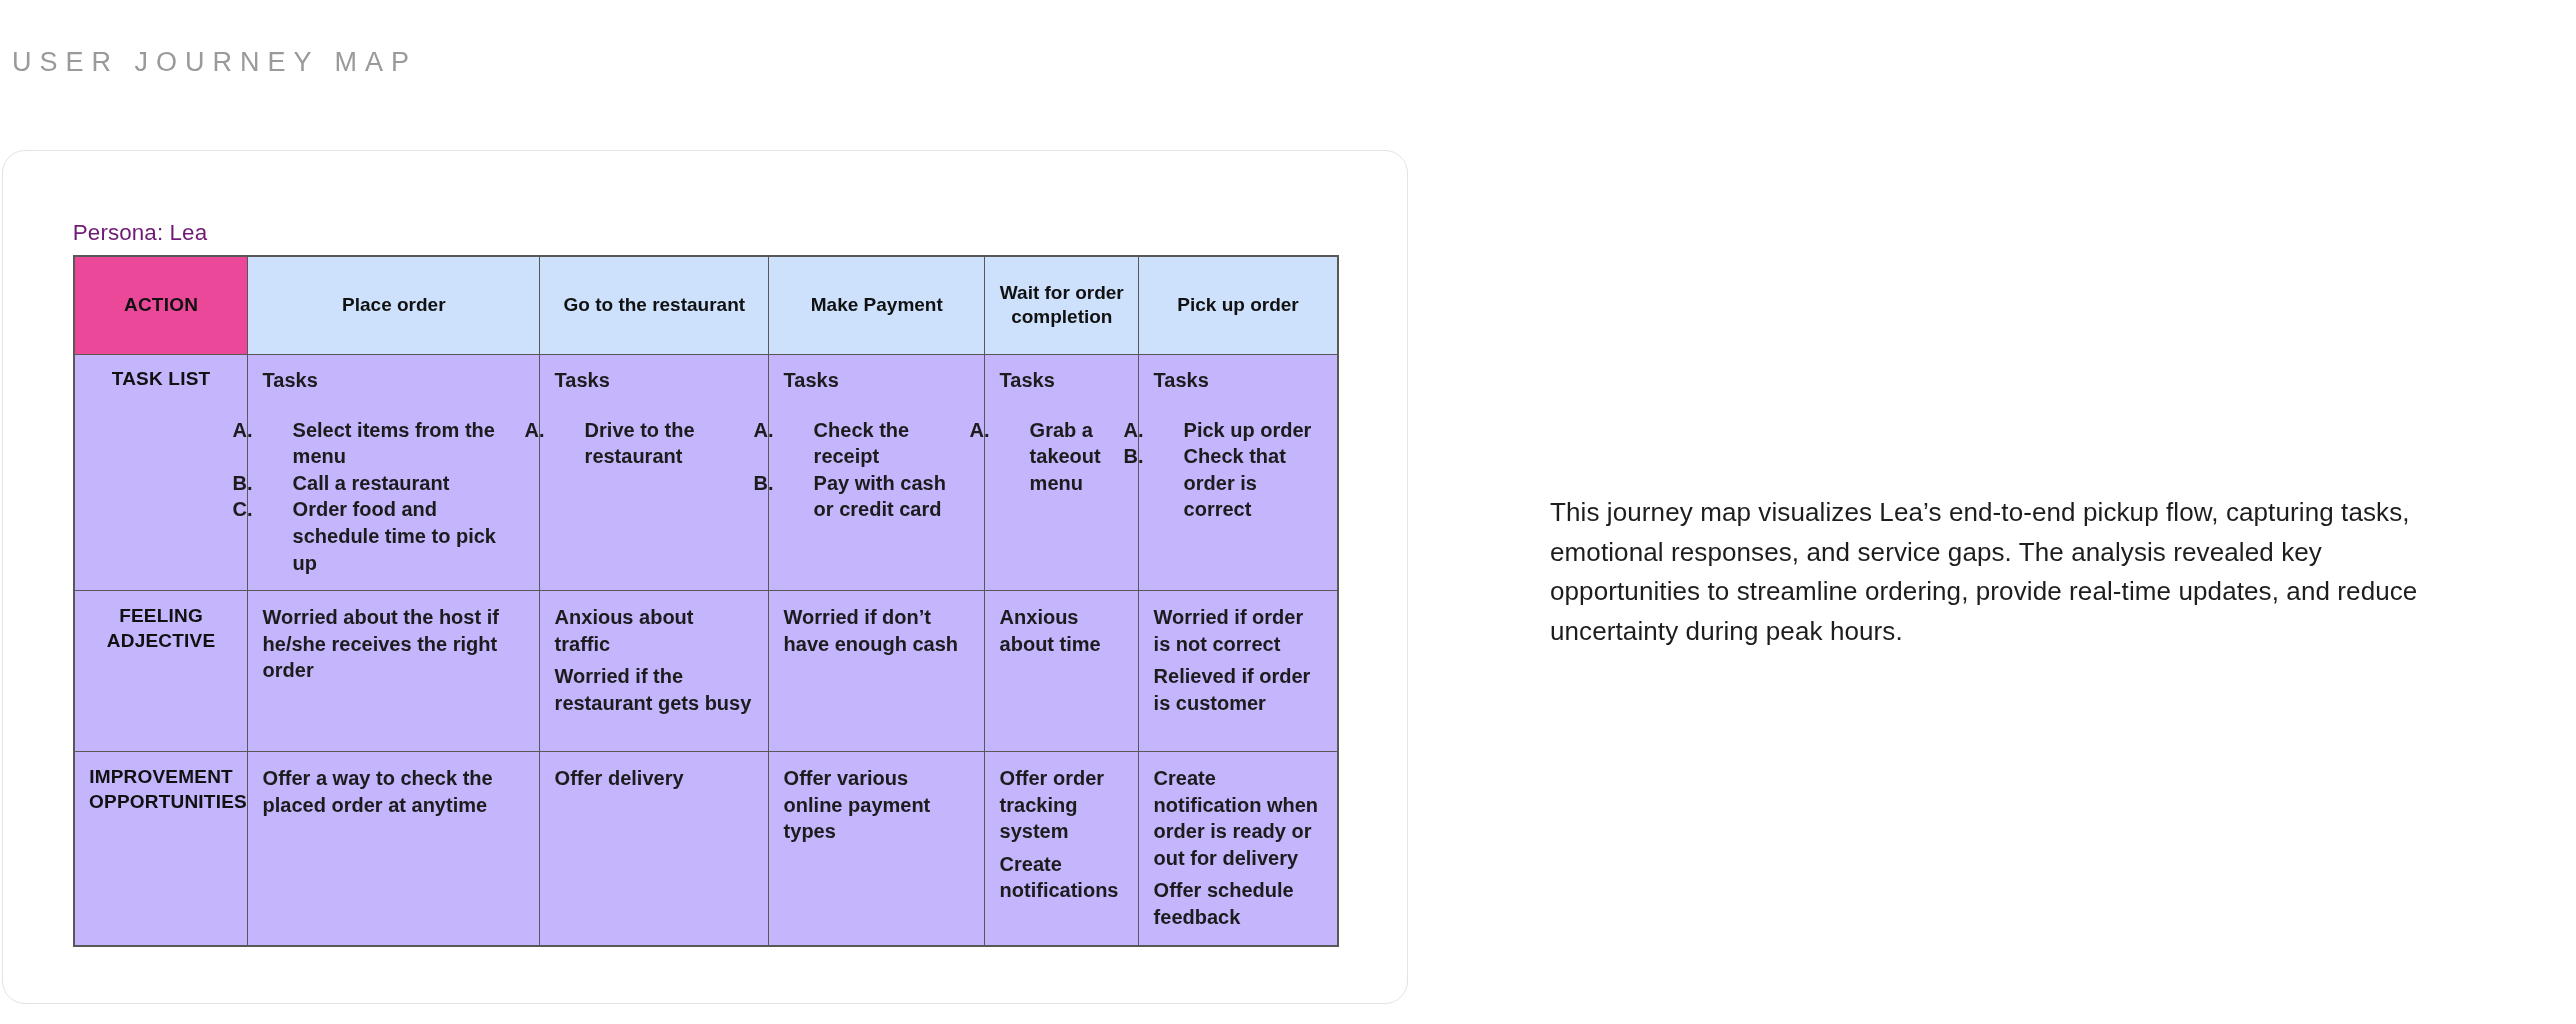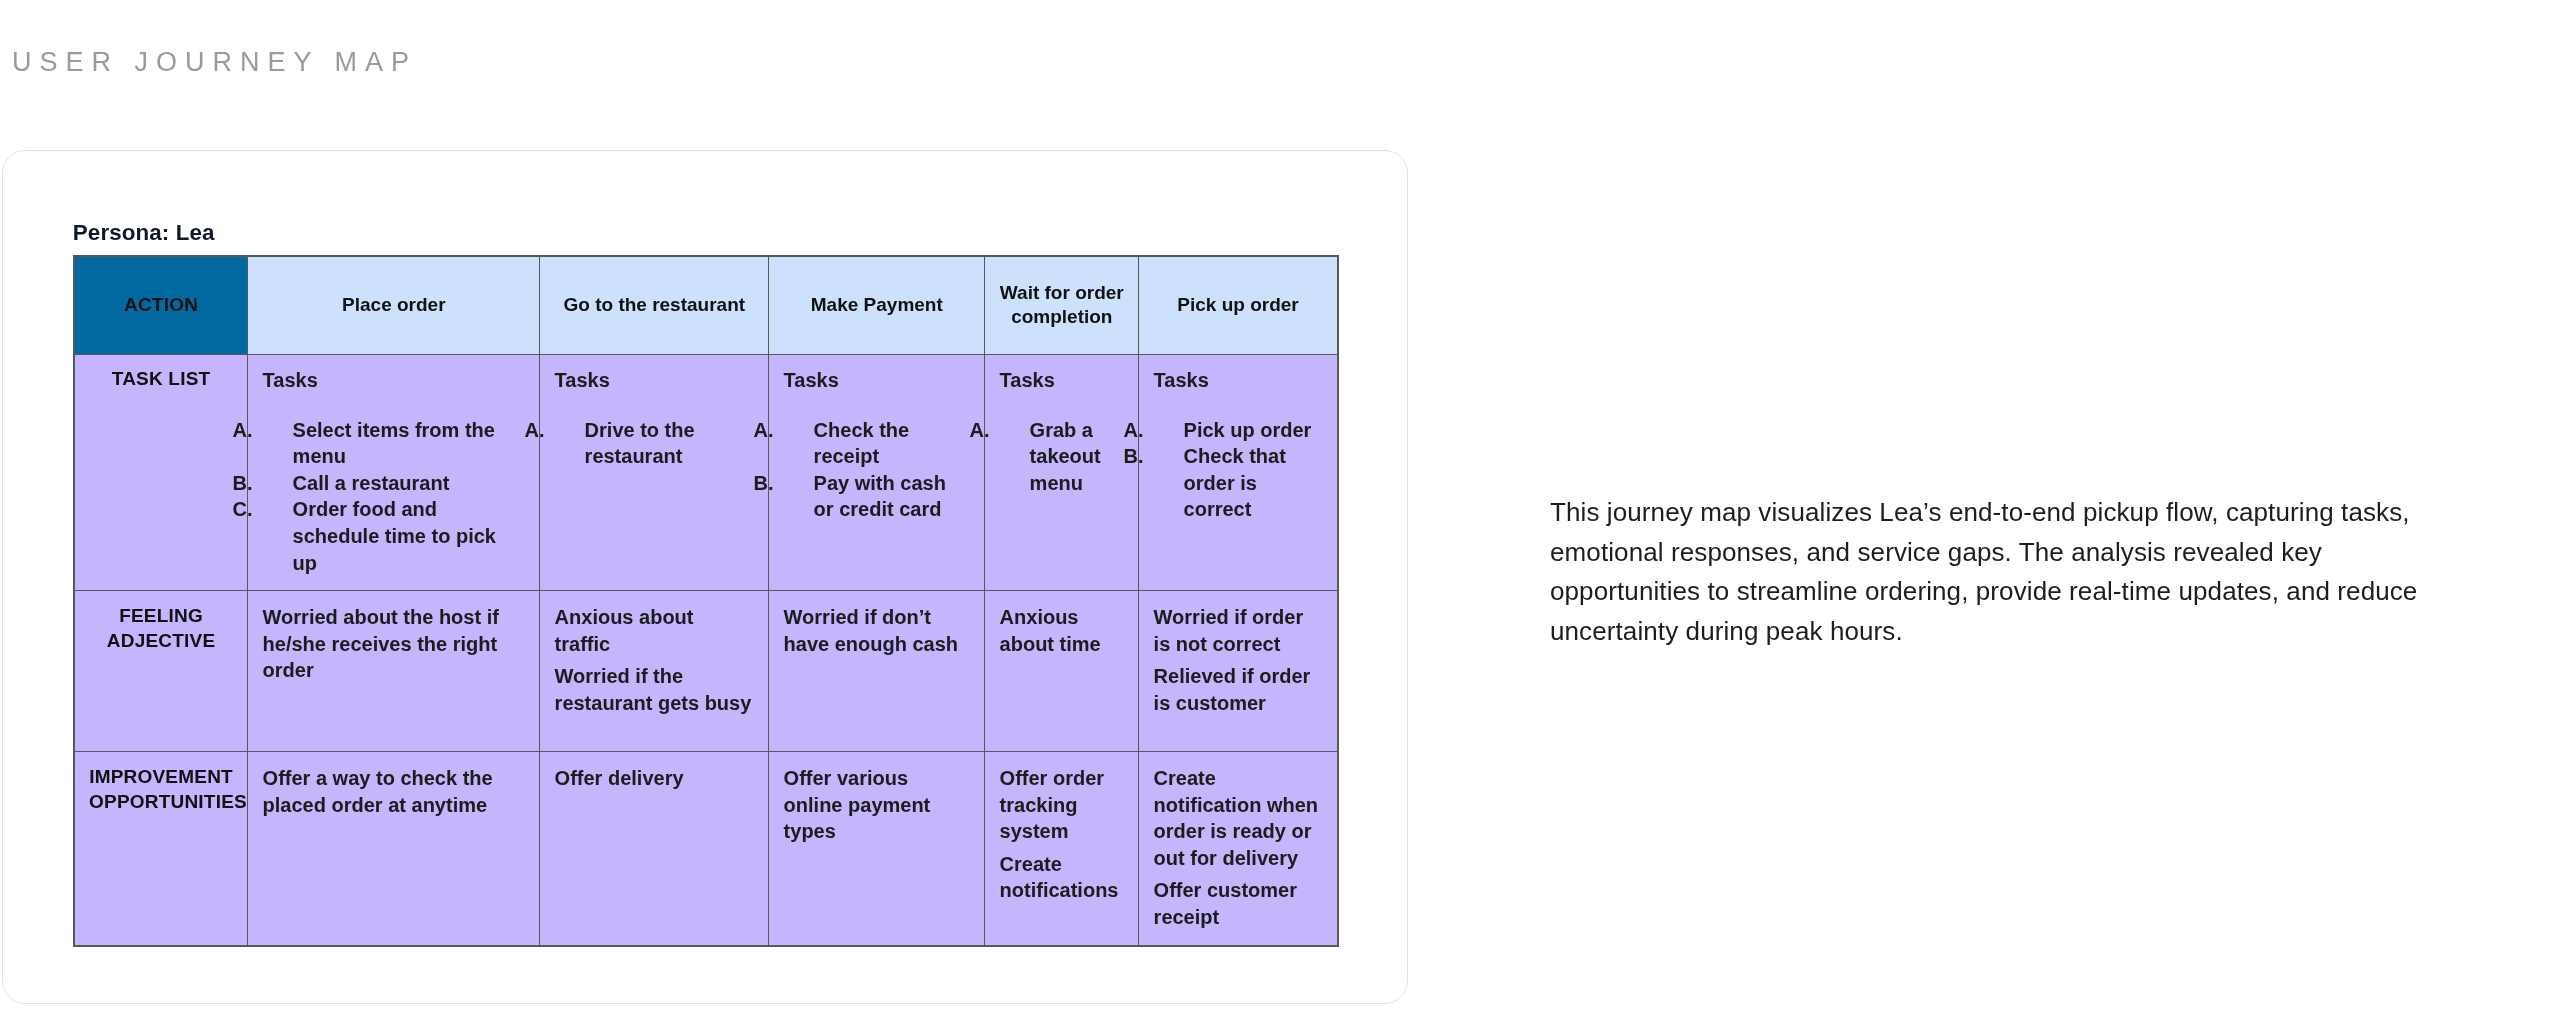--- a/index.html
+++ b/index.html
@@ -45,22 +45,22 @@
 
   .card-inner {
     position: absolute;
     left: 70px;
     top: 69px;
     right: 36px;
   }
 
   .persona-name {
     font-size: 22.4px;
-    font-weight: 700;
-    color: #0f172a;
+    font-weight: 400;
+    color: #701a75;
     margin: 0 0 9px 0;
     letter-spacing: 0.1px;
   }
   .persona-goal {
     font-size: 19.7px;
     font-weight: 400;
     color: #2b2b2b;
     margin: 0 0 23px 0;
     letter-spacing: 0.1px;
   }
@@ -98,21 +98,21 @@
     font-size: 19px;
     font-weight: 700;
     color: #111111;
     line-height: 1.28;
     padding: 9px 10.7px;
   }
   tr.header-row th.stage-head {
     background: #cde1fc;
   }
   tr.header-row th.action-head {
-    background: #0369a1;
+    background: #ec4899;
     letter-spacing: 0.2px;
     margin-top: 8px;
   }
 
   
   td.row-label {
     vertical-align: middle;
     text-align: center;
     font-size: 19px;
     font-weight: 700;
@@ -279,21 +279,21 @@
             </td>
           <td class="cell">
               <span class="block">Offer various online payment types</span>
             </td>
           <td class="cell">
               <span class="block">Offer order tracking system</span>
               <span class="block">Create notifications</span>
             </td>
           <td class="cell">
               <span class="block">Create notification when order is ready or out for delivery</span>
-              <span class="block">Offer customer receipt</span>
+              <span class="block">Offer schedule feedback</span>
             </td>
         </tr>
 
       </tbody>
     </table>
 
   </div>
 </section>
 
 <p class="narrative">This journey map visualizes Lea’s end-to-end pickup flow, capturing tasks, emotional responses, and service gaps. The analysis revealed key opportunities to streamline ordering, provide real-time updates, and reduce uncertainty during peak hours.</p>

